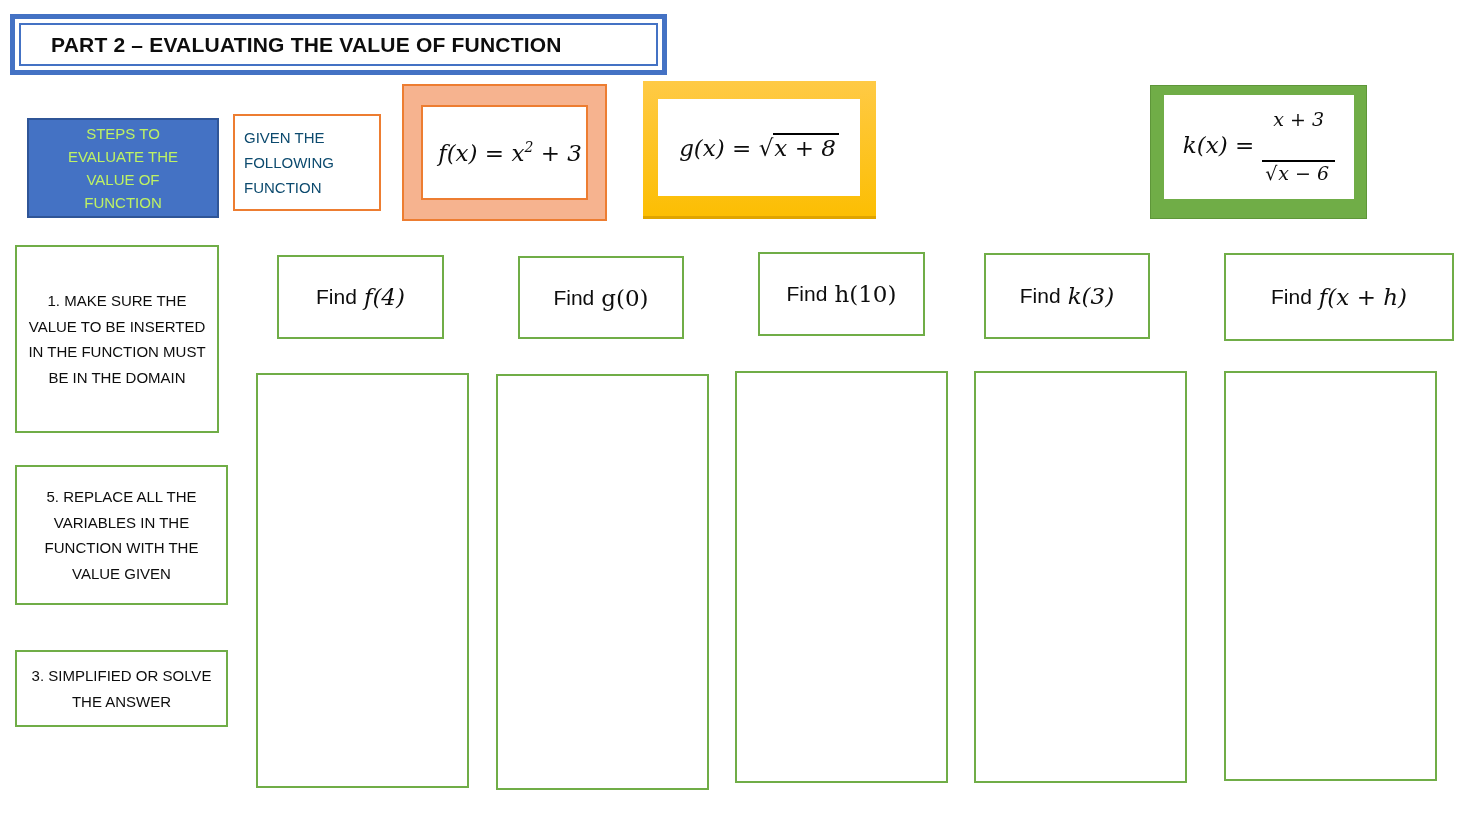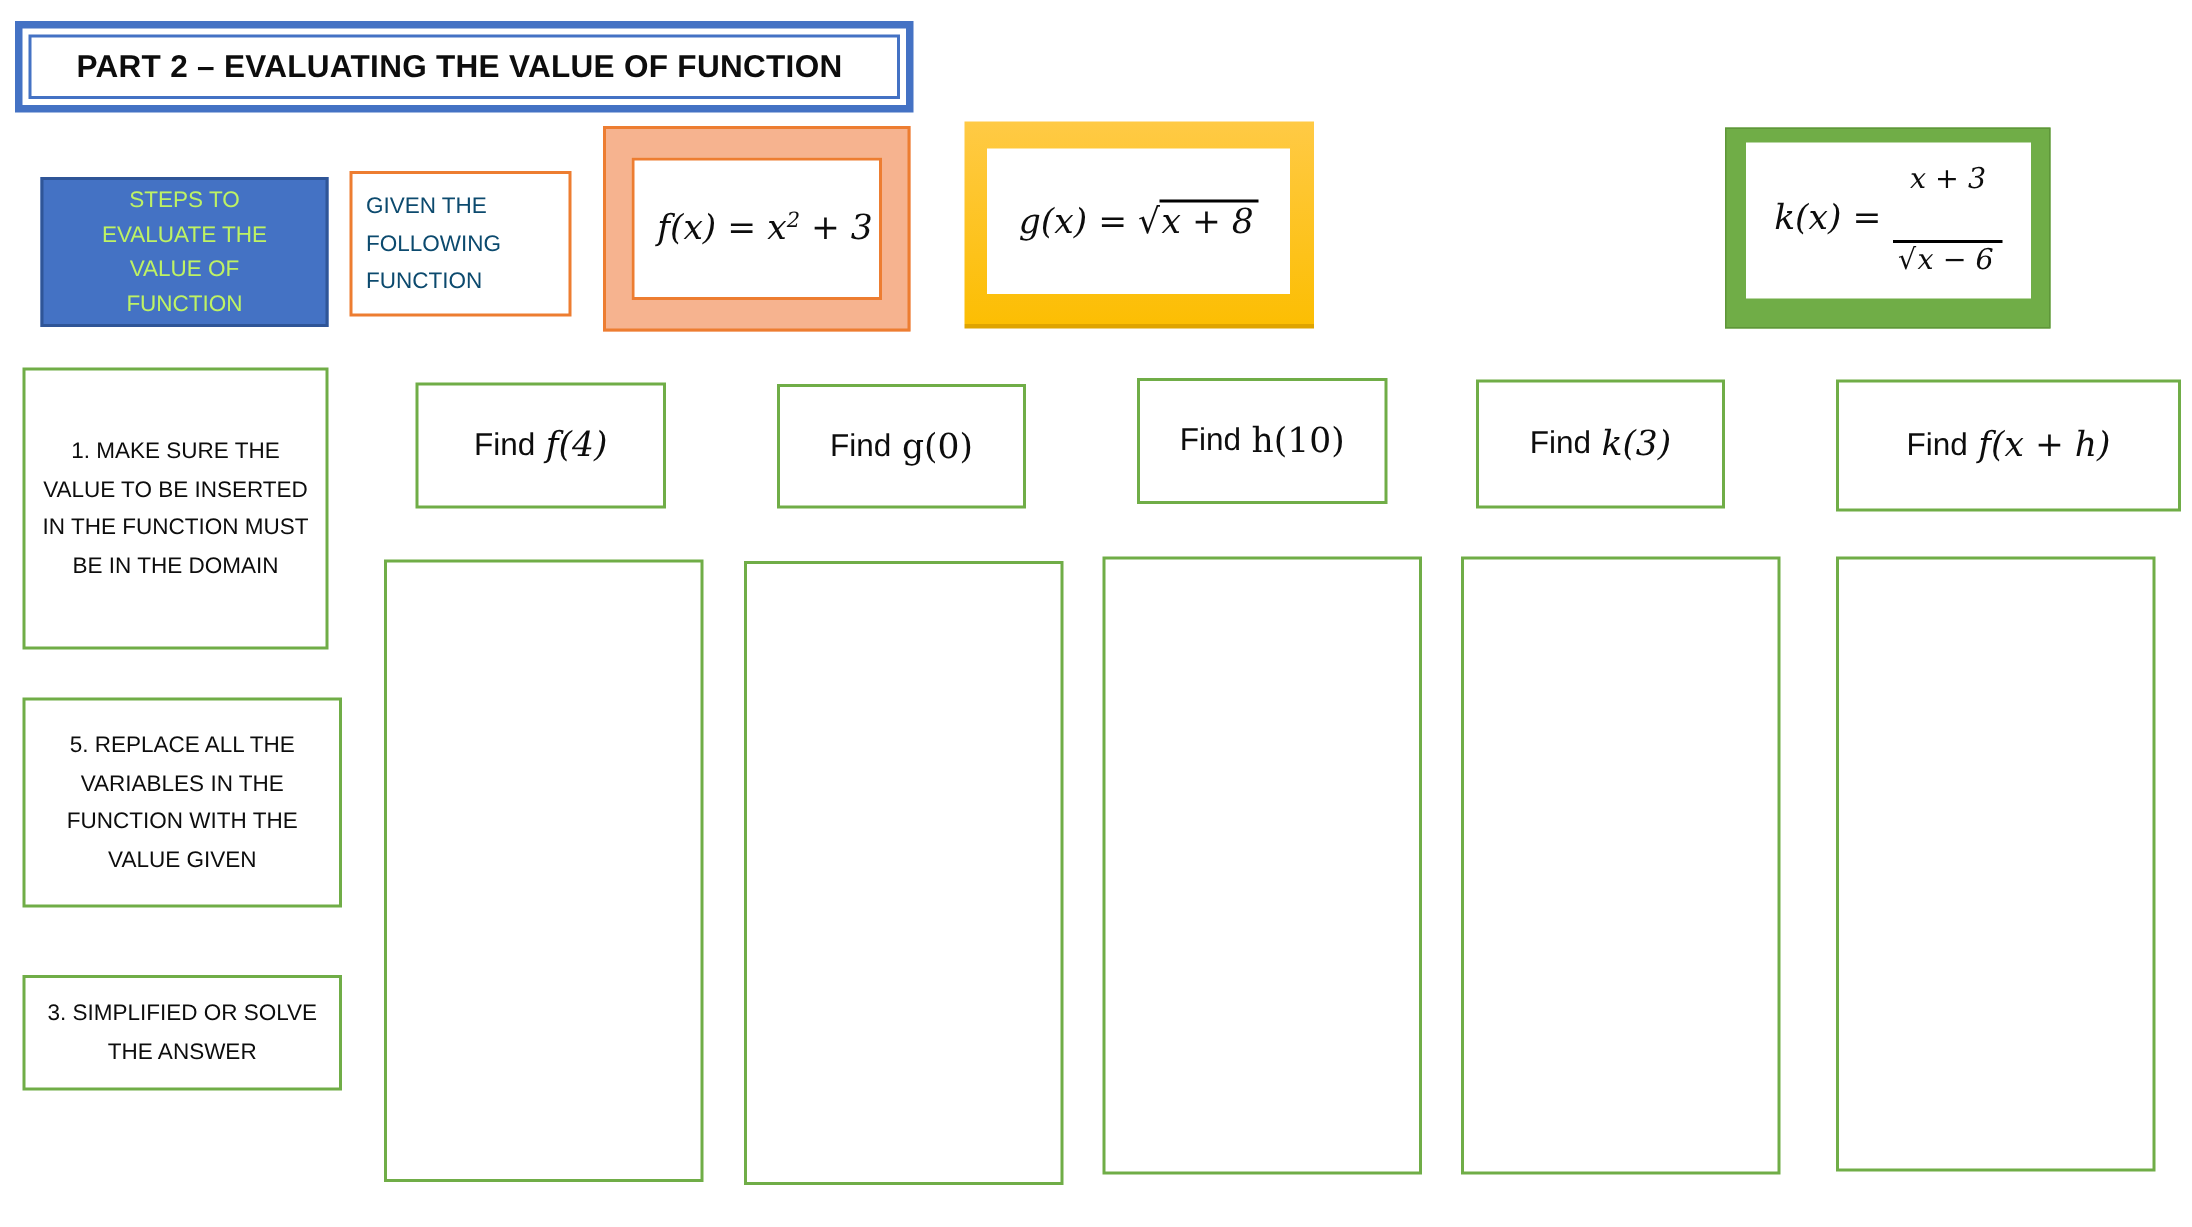--- a/index.html
+++ b/index.html
@@ -3,21 +3,21 @@
 <meta charset="utf-8">
 <style>
   html,body { margin:0; padding:0; background:#ffffff; }
   .canvas {
     position:relative; width:1461px; height:818px; background:#ffffff;
     font-family:"Liberation Sans", sans-serif; color:#000;
   }
   .abs { position:absolute; box-sizing:border-box; }
 
   
-  .title-outer { left:10px; top:14px; width:599px; height:61px;
+  .title-outer { left:10px; top:14px; width:657px; height:61px;
     border:5px solid #4472C4; background:#fff; padding:4px; }
   .title-inner { width:100%; height:100%; border:2px solid #4472C4;
     display:flex; align-items:center; box-sizing:border-box; }
   .title-text { font-size:21px; font-weight:600; letter-spacing:.2px; padding-left:30px; color:#0d0d0d; }
 
   
   .steps-header { left:27px; top:118px; width:192px; height:100px;
     background:#4472C4; border:2px solid #2F5597;
     display:flex; flex-direction:column; justify-content:center; text-align:center; }
   .steps-header span { display:block; font-size:15px; line-height:23px; color:#bef264; }

